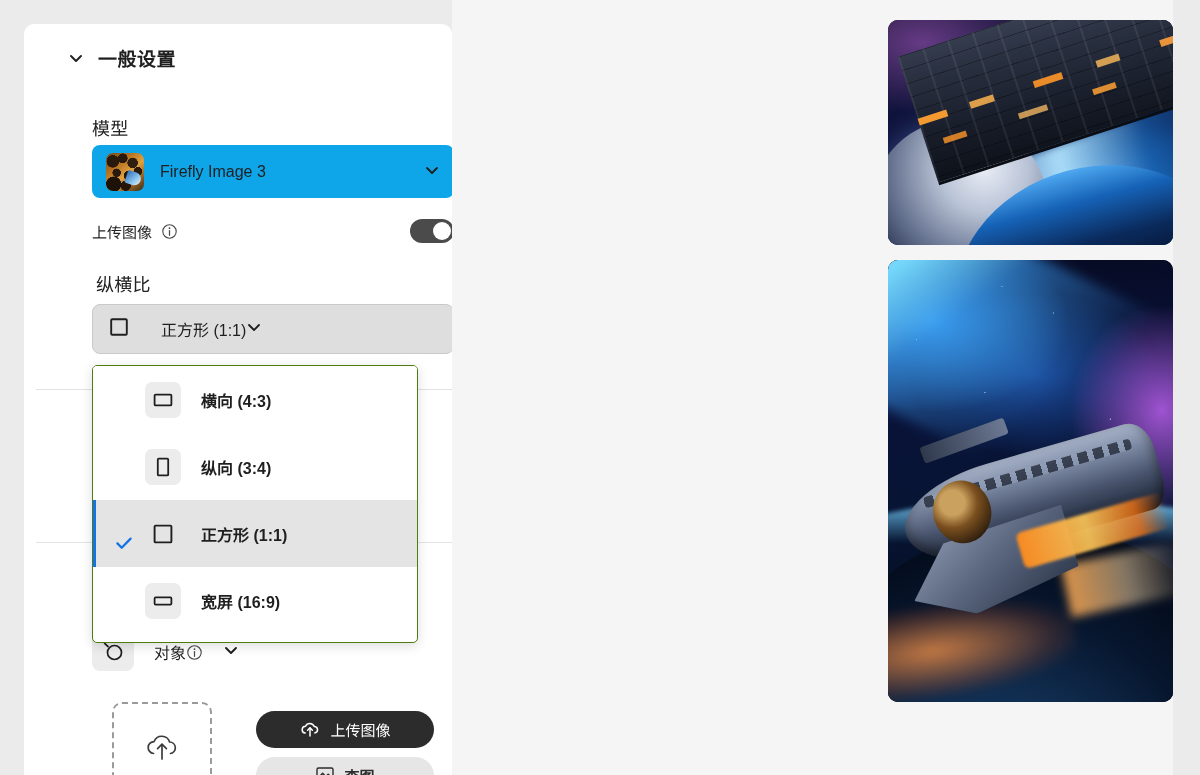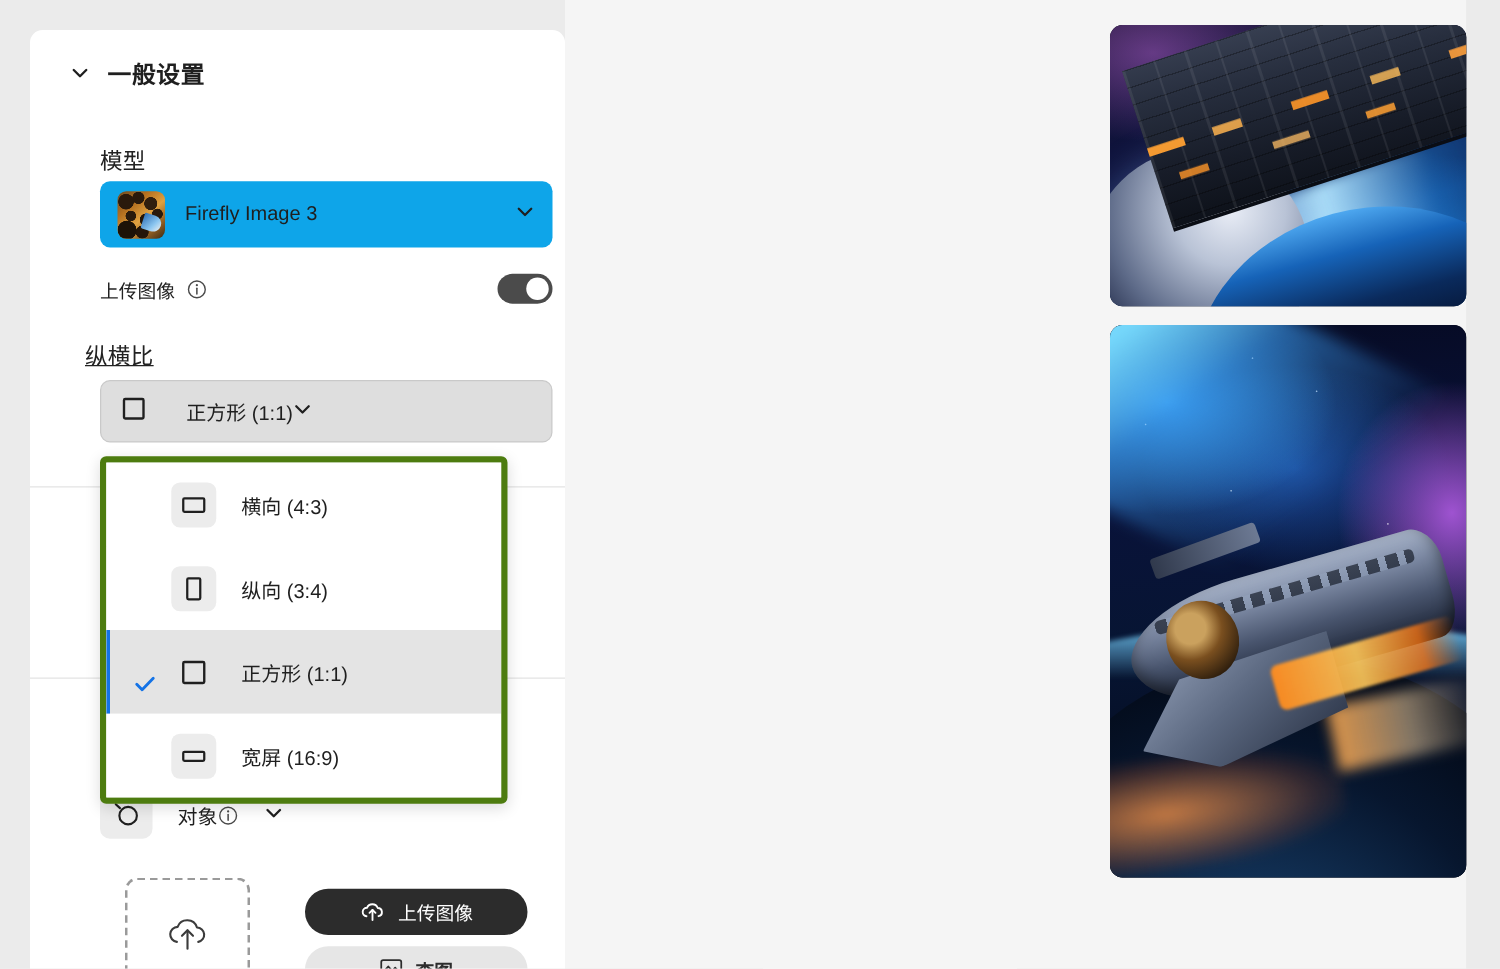--- a/index.html
+++ b/index.html
@@ -24,37 +24,38 @@
   }
 
   
   .panel {
     position: absolute; left: 24px; top: 24px;
     width: 428px; height: 751px;
     background: #ffffff;
     border-top-left-radius: 10px;
     border-top-right-radius: 10px;
     overflow: hidden;
+    padding-left: 12px;
   }
   .panel-inner { position: relative; width: 100%; height: 100%; }
 
   .section-header {
     position: absolute; left: 32px; top: 20px;
     display: flex; align-items: center; gap: 14px;
   }
   .section-header .chev { width: 16px; height: 16px; display:block; }
   .section-title {
     font-size: 19px; font-weight: 700; color: #1f1f1f; letter-spacing: .5px;
   }
 
   .field-label {
     position: absolute; font-size: 18px; color: #222; letter-spacing:.3px;
   }
   #label-model { left: 56px; top: 90px; }
-  #label-ratio { left: 44px; top: 246px; text-decoration: underline; }
+  #label-ratio { left: 60px; top: 246px; }
 
   
   .model-select {
     position: absolute; left: 56px; top: 121px;
     width: 362px; height: 53px;
     background: #0ea5e9; border-radius: 8px;
     display: flex; align-items: center; padding: 0 14px;
     cursor: pointer;
   }
   .model-thumb {
@@ -148,24 +149,24 @@
     display: flex; align-items: center; justify-content: center; gap: 9px;
     cursor: pointer; overflow: hidden;
   }
   .secondary-btn .btn-text { color: #2c2c2c; font-size: 15px; font-weight: 700; }
 
   
   .dropdown {
     position: absolute; left: 56px; top: 341px;
     width: 326px; height: 278px;
     background: #ffffff;
-    border: 5px solid #4d7c0f;
+    border: 1px solid #4d7c0f;
     border-radius: 5px;
     box-shadow: 0 3px 12px rgba(0,0,0,.14);
-    overflow: hidden; z-index: 50;
+    overflow: hidden; z-index: 50; font-weight: bold;
   }
   .dd-item {
     position: relative; height: 67px; display: flex; align-items: center;
     padding-left: 52px; cursor: pointer; background: #fff;
   }
   .dd-item.selected { background: #e4e4e4; }
   .dd-item.selected::before {
     content: ""; position: absolute; left: 0; top: 0; bottom: 0; width: 3px;
     background: #1473e6;
   }

